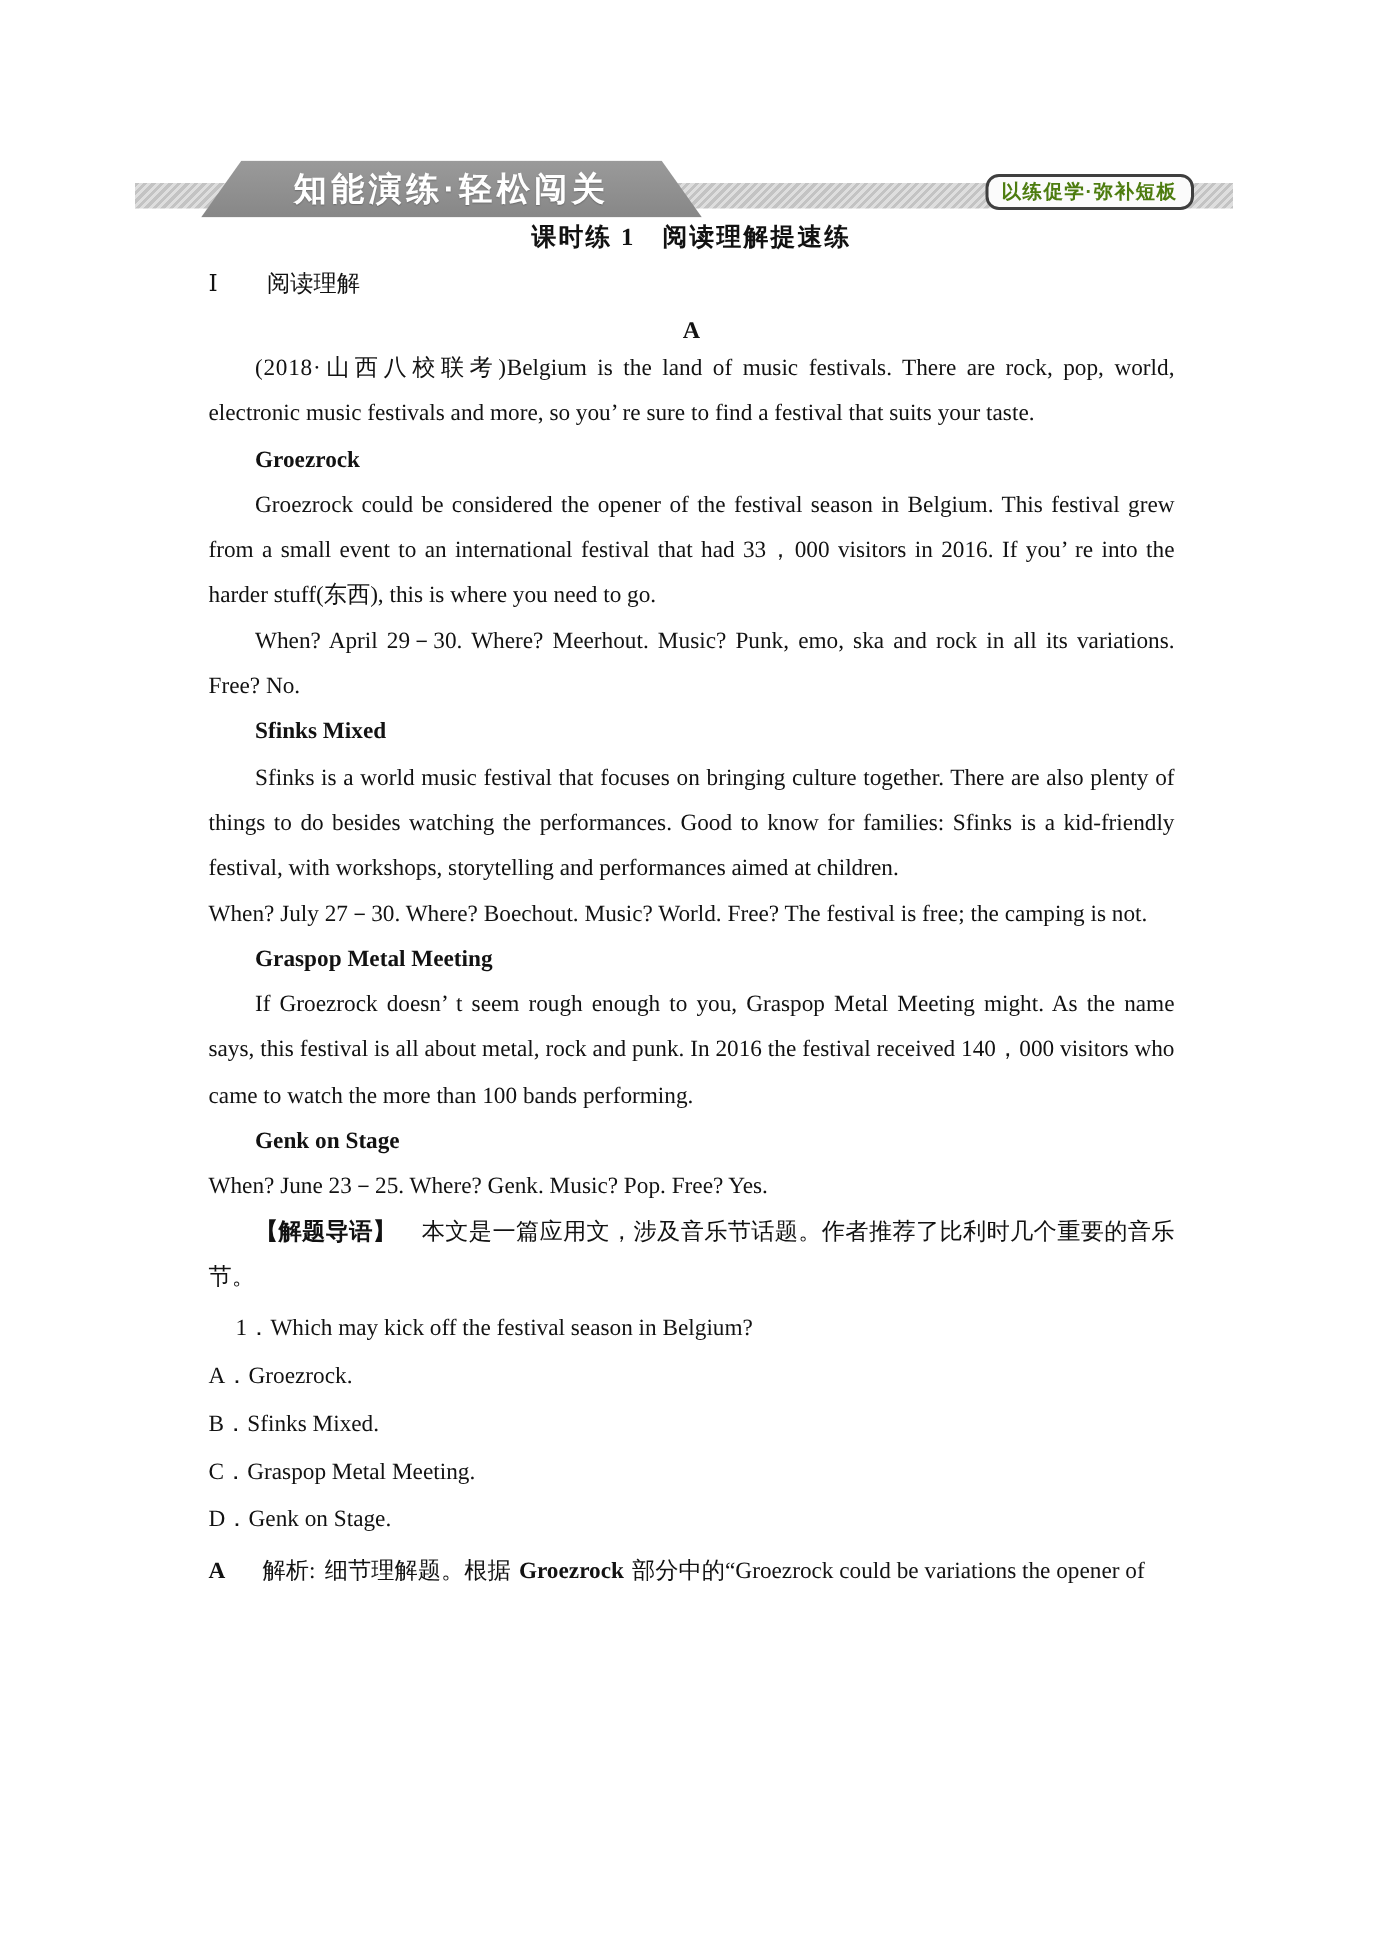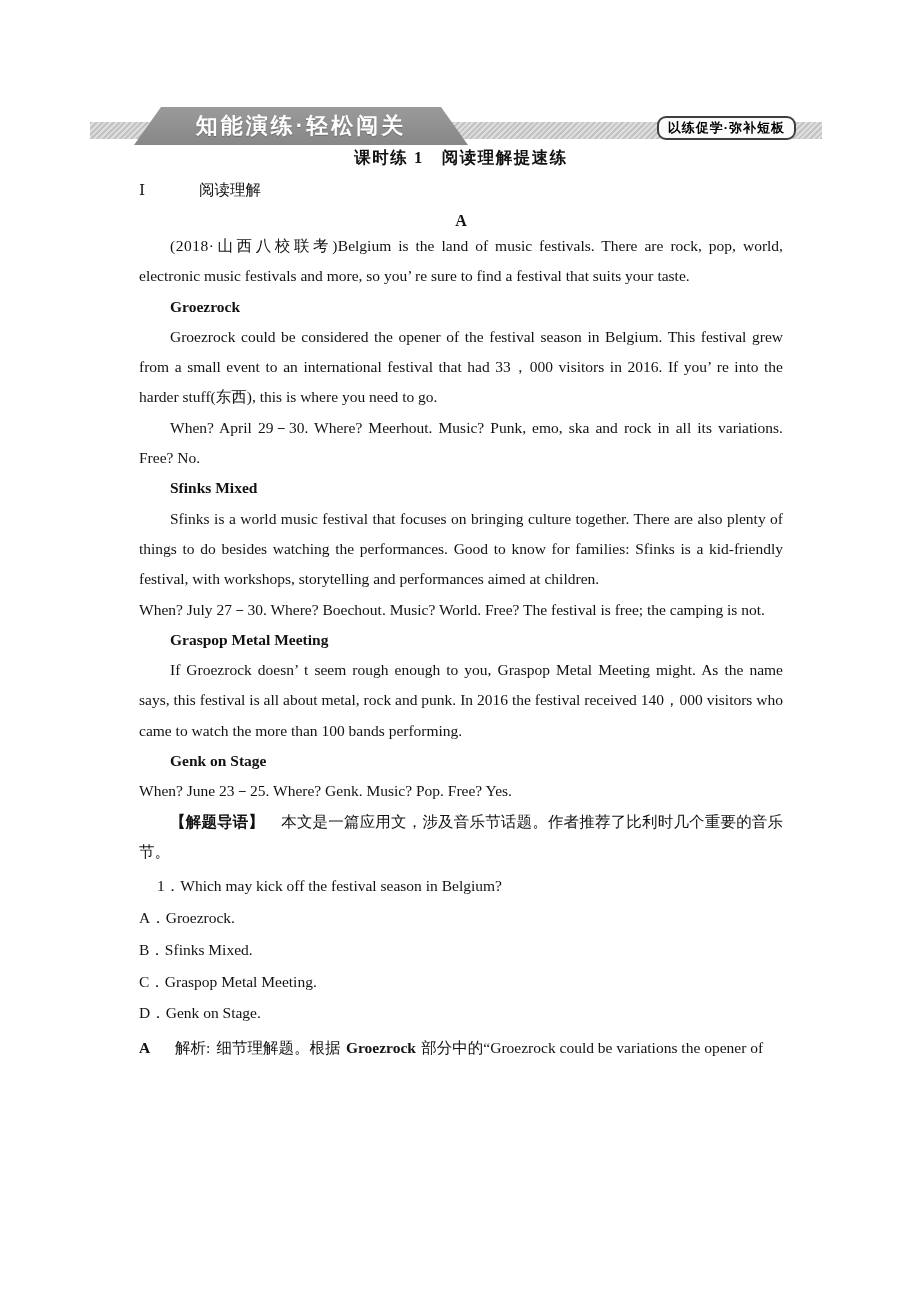--- a/index.html
+++ b/index.html
@@ -21,31 +21,31 @@
     display:flex;align-items:center;justify-content:center;
     font-family:"Liberation Sans","DejaVu Sans",sans-serif;
     font-weight:bold;font-size:22px;color:#ffffff;letter-spacing:3px;
     text-shadow:0 1px 1px rgba(0,0,0,.25);
   }
   .banner-badge{
     position:absolute;top:9px;right:26px;height:24px;box-sizing:border-box;
     background:#fbfbfb;border:2px solid #3f3f3f;border-radius:9px;
     display:flex;align-items:center;padding:0 9px;
     font-family:"Liberation Sans","DejaVu Sans",sans-serif;
-    font-weight:bold;font-size:13px;color:#000000;letter-spacing:1px;
+    font-weight:bold;font-size:13px;color:#4d7c0f;letter-spacing:1px;
   }
   
   .content{position:absolute;left:139px;top:149px;width:644px;}
   .doc-title{
     margin:0;text-align:center;font-size:16.5px;font-weight:700;
     letter-spacing:1.5px;line-height:18px;
   }
   .section-head{margin-top:13px;font-size:15.5px;line-height:20px;}
   .section-numeral{display:inline-block;min-width:10px;}
-  .section-label{margin-left:50px;}
+  .section-label{margin-left:29px;}
   .passage-label{
     text-align:center;font-weight:bold;font-size:16px;margin-top:11px;line-height:20px;
   }
   .content p{
     margin:0;font-size:15.5px;line-height:30.3px;
     text-align:justify;text-justify:inter-word;
   }
   p.indent{text-indent:2em;}
   p.heading{font-weight:bold;text-indent:2em;text-align:left;}
   .source{letter-spacing:.5px;}

